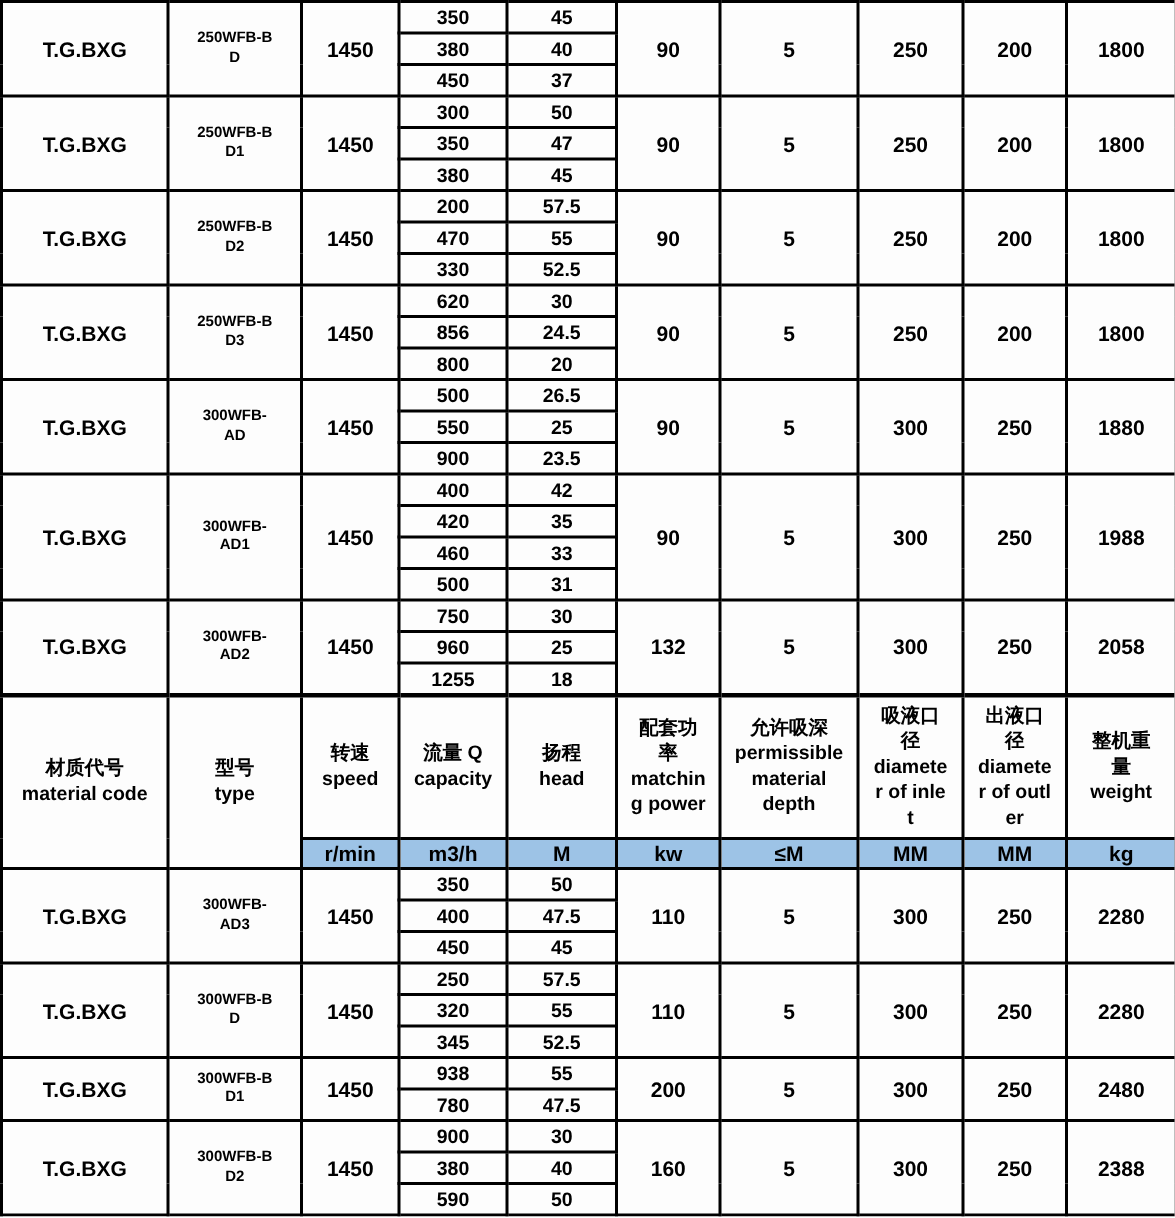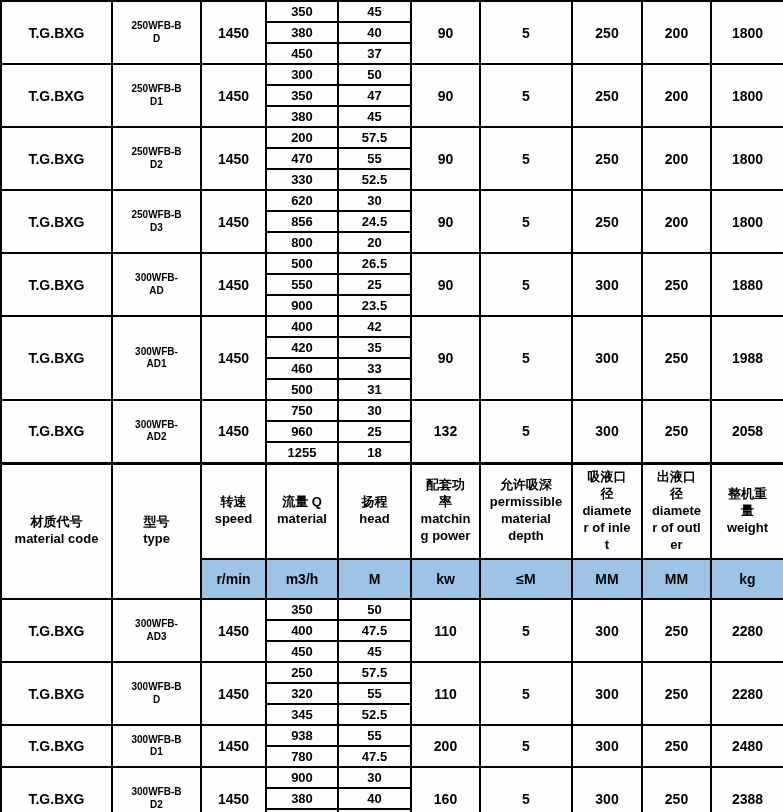--- a/index.html
+++ b/index.html
@@ -32,21 +32,21 @@
     font-size: 10px;
   }
   tr.header-row { height: 96px; }
   tr.header-row > td { border-top: 3px solid #000000; }
   .hdr {
     white-space: pre-line;
     line-height: 1.3;
     font-size: 13px;
     background: #fdfdfd;
   }
-  tr.unit-row { height: 40px; }
+  tr.unit-row { height: 20px; }
   .unit {
     background: #9dc3e6;
     font-size: 14px;
     color: #000000;
   }
 </style>
 </head>
 <body>
 
 <table>
@@ -219,21 +219,21 @@
 
   <tbody id="header-block">
     <tr class="header-row">
       <td class="hdr" rowspan="2">材质代号
 material code</td>
       <td class="hdr" rowspan="2">型号
 type</td>
       <td class="hdr">转速
 speed</td>
       <td class="hdr">流量 Q
-material</td>
+capacity</td>
       <td class="hdr">扬程
 head</td>
       <td class="hdr">配套功
 率
 matchin
 g power</td>
       <td class="hdr">允许吸深
 permissible
 material
 depth</td>

